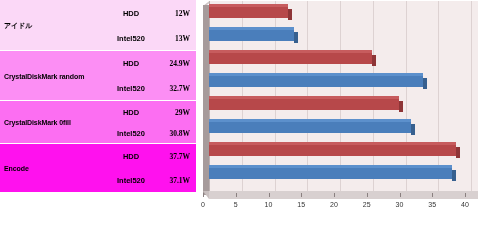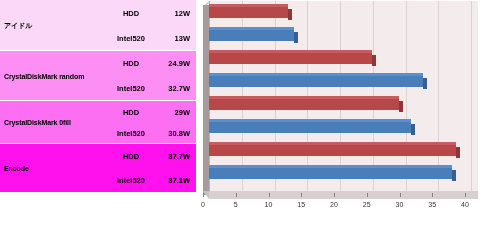--- a/index.html
+++ b/index.html
@@ -57,20 +57,21 @@
   }
   .sub-val {
     position: absolute;
     right: 6px;
     top: 50%;
     transform: translateY(-50%);
     font-size: 7.5px;
     font-weight: bold;
     color: #000000;
     white-space: nowrap;
+    font-family: Liberation Serif, serif;
   }
 
   
   #chart-panel {
     position: absolute;
     left: 198px; top: 0;
     width: 282px; height: 212px;
     background: #ffffff;
   }
   #plot-floor {

